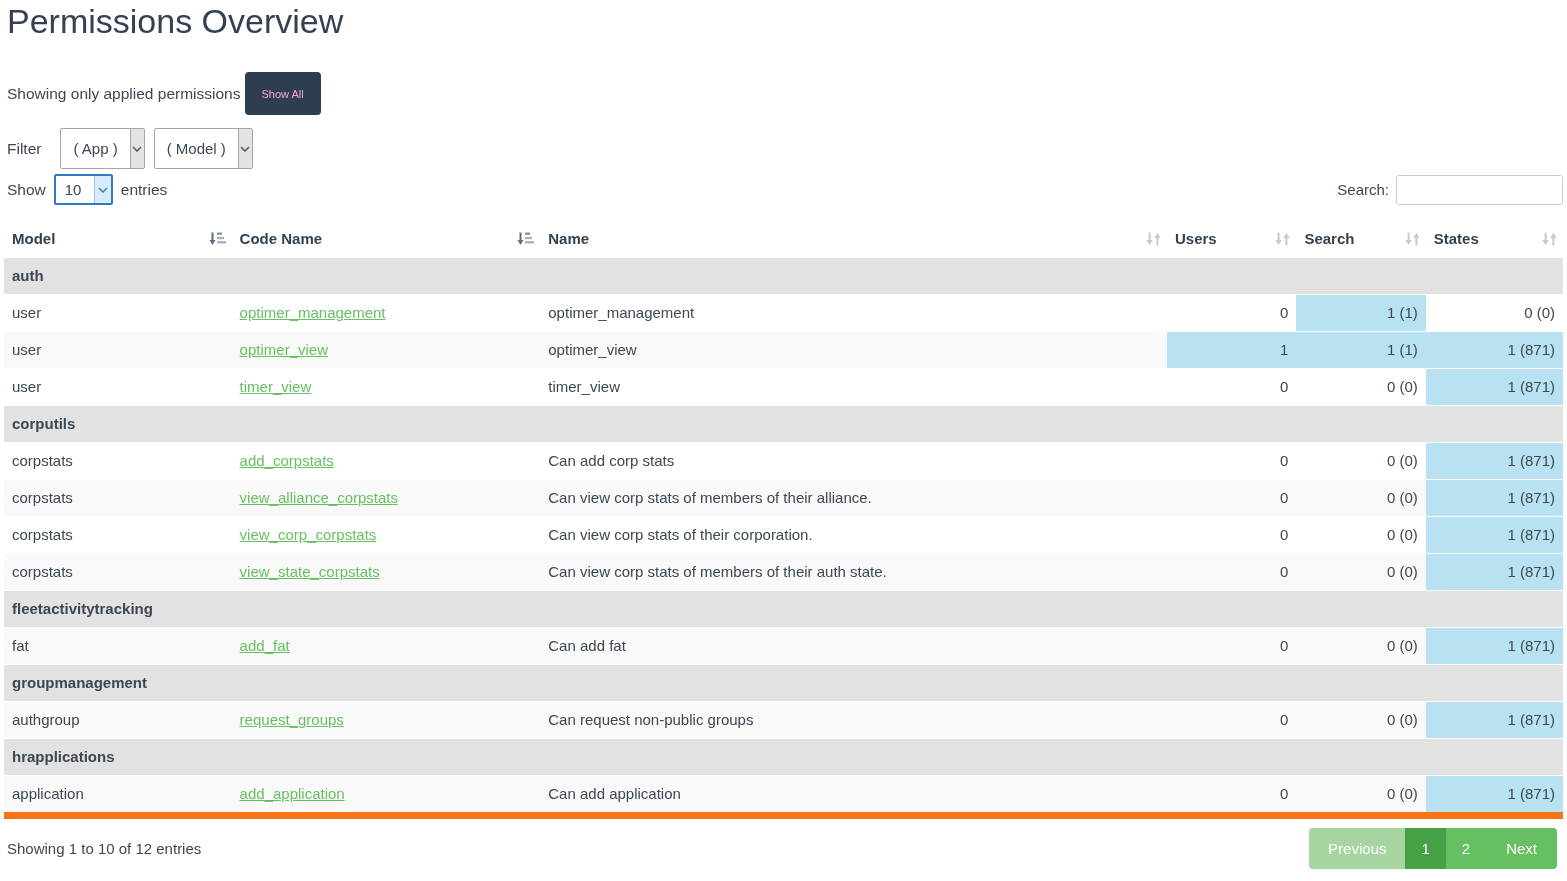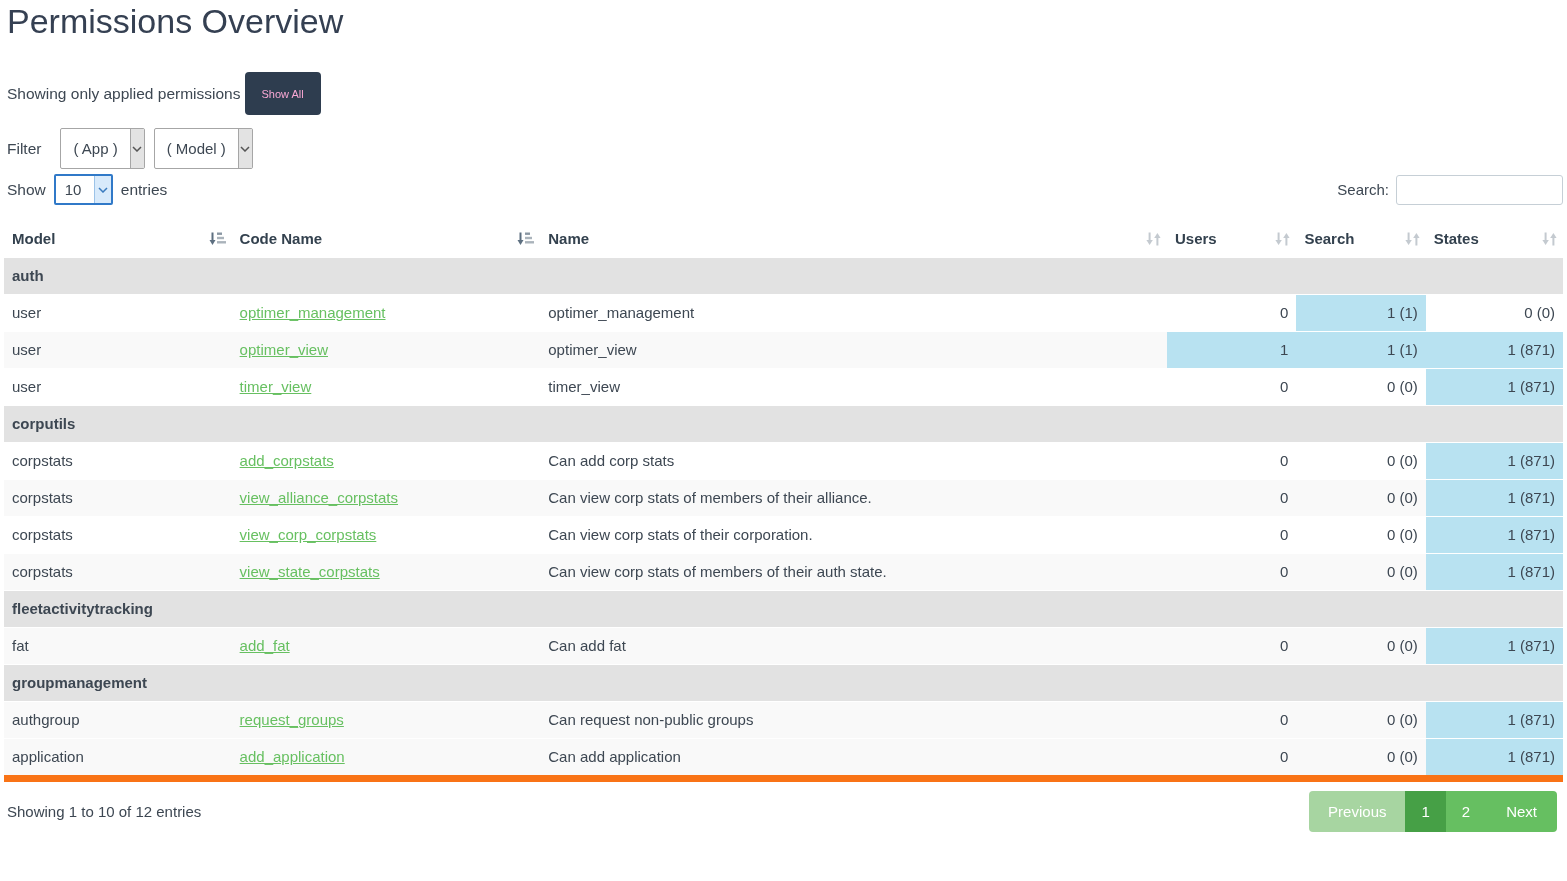--- a/index.html
+++ b/index.html
@@ -232,20 +232,23 @@
           <td colspan="6">groupmanagement</td>
         </tr>
         <tr class="striped">
           <td>authgroup</td>
           <td><a class="code-link">request_groups</a></td>
           <td>Can request non-public groups</td>
           <td class="num">0</td>
           <td class="num">0 (0)</td>
           <td class="num hl">1 (871)</td>
         </tr>
+        <tr class="group-row">
+          <td colspan="6">hrapplications</td>
+        </tr>
         <tr class="striped">
           <td>application</td>
           <td><a class="code-link">add_application</a></td>
           <td>Can add application</td>
           <td class="num">0</td>
           <td class="num">0 (0)</td>
           <td class="num hl">1 (871)</td>
         </tr>
       </tbody>
   </table>

